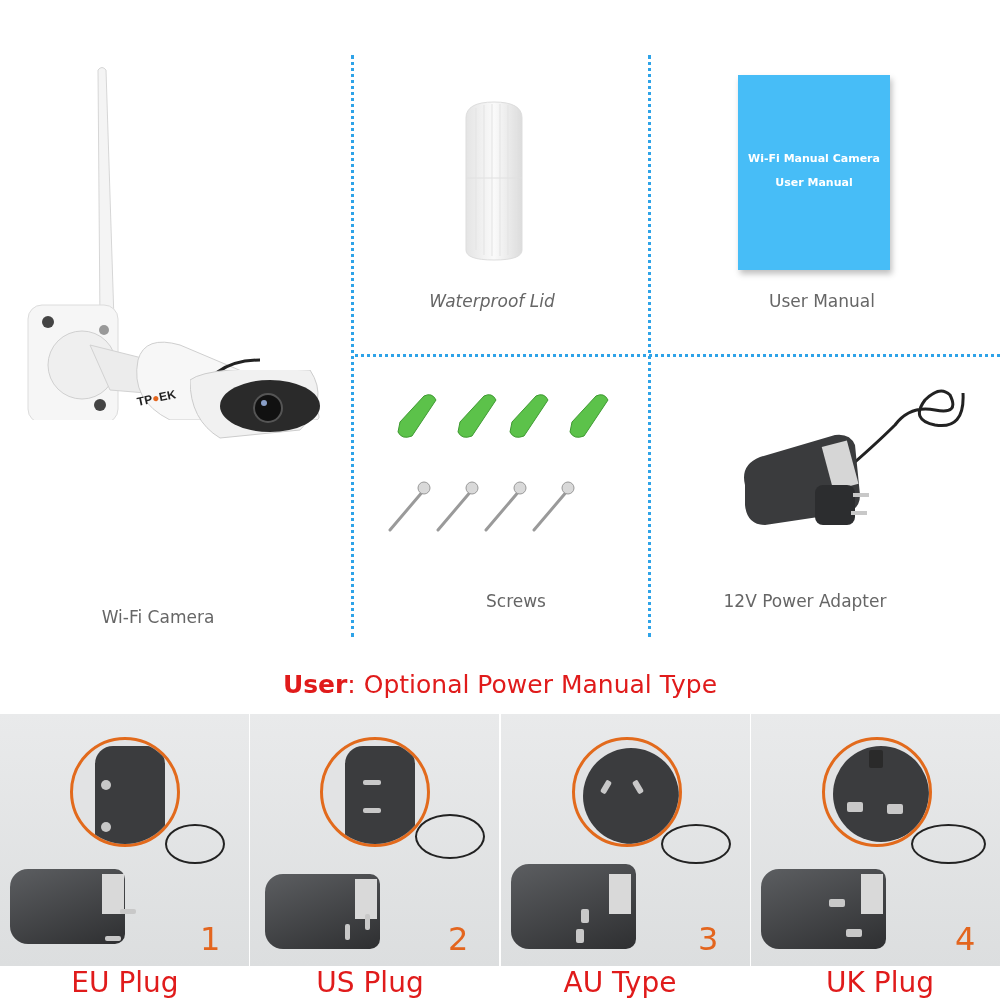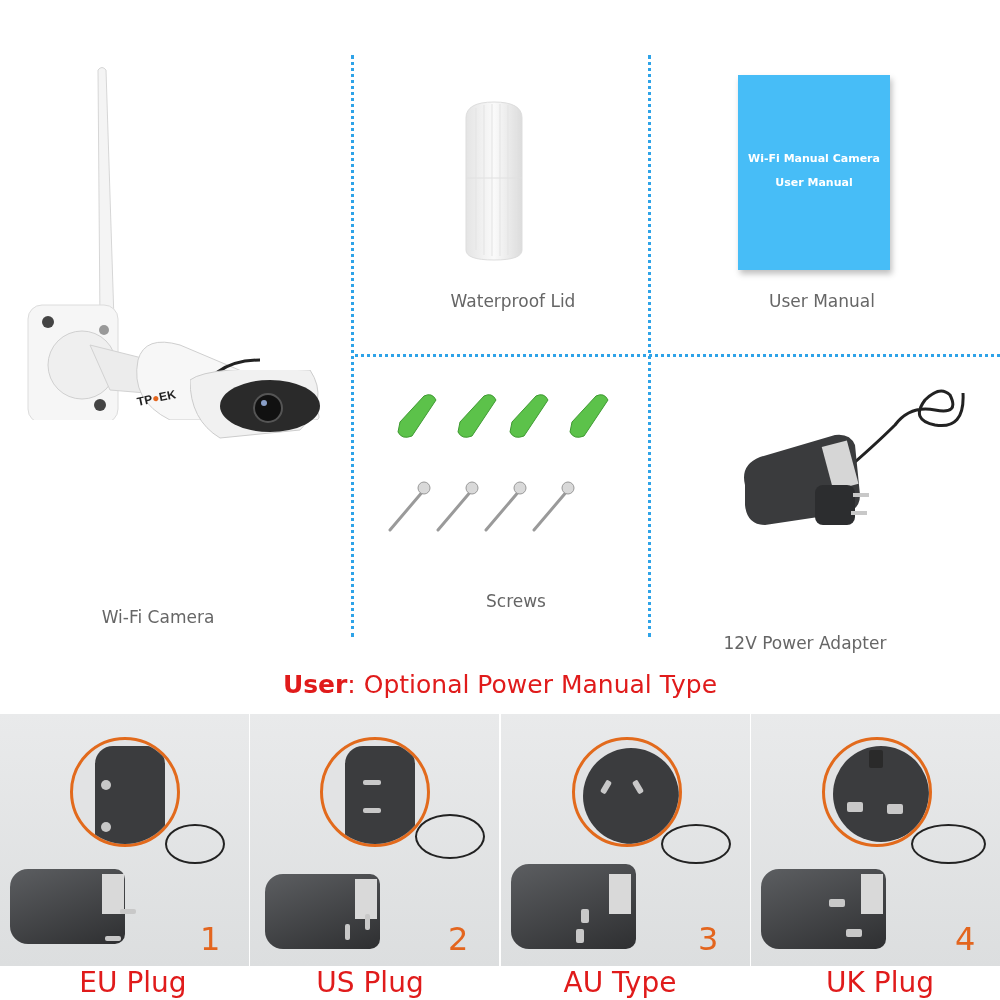--- a/index.html
+++ b/index.html
@@ -108,21 +108,21 @@
     <g stroke="#e3e3e3" stroke-width="1">
       <line x1="14" y1="8" x2="14" y2="150"></line>
         <line x1="22" y1="5" x2="22" y2="155"></line>
       <line x1="30" y1="4" x2="30" y2="156"></line>
         <line x1="38" y1="4" x2="38" y2="156"></line>
       <line x1="46" y1="5" x2="46" y2="155"></line>
         <line x1="54" y1="8" x2="54" y2="150"></line>
     </g>
   </svg>
 </div>
-<div class="caption" style="left:513px; top:291px;">Waterproof Lid</div>
+<div class="caption" style="left:492px; top:291px;font-style:italic;">Waterproof Lid</div>
 
 <div class="abs manual">
   <div class="t1">Wi-Fi Manual Camera</div>
   <div class="t2">User Manual</div>
 </div>
 <div class="caption" style="left:822px; top:291px;">User Manual</div>
 
 <div>
   <svg class="abs" style="left:380px; top:390px;" width="240" height="150" viewBox="0 0 240 150">
     <g fill="#5cc24a" stroke="#3f9a32" stroke-width="1">
@@ -150,40 +150,40 @@
 <div>
   <svg class="abs" style="left:735px; top:385px;" width="250" height="170" viewBox="0 0 250 170">
     <path d="M105 90 Q140 60 160 40 Q175 20 200 25 Q225 30 215 10 Q205 0 190 15 Q175 35 200 40 Q230 45 228 8" fill="none" stroke="#222" stroke-width="3"></path>
     <path d="M10 100 Q5 80 25 72 L100 50 Q115 48 120 60 L125 110 Q125 125 110 128 L30 140 Q12 140 10 120 Z" fill="#3a3b3d"></path>
     <rect x="92" y="58" width="26" height="45" fill="#d6d6d6" transform="rotate(-15 105 80)"></rect>
     <rect x="80" y="100" width="40" height="40" rx="8" fill="#2c2d2f"></rect>
     <rect x="118" y="108" width="16" height="4" fill="#c8c8c8"></rect>
     <rect x="116" y="126" width="16" height="4" fill="#c8c8c8"></rect>
   </svg>
 </div>
-<div class="caption" style="left:805px; top:591px;margin-top:42px;">12V Power Adapter</div>
+<div class="caption" style="left:805px; top:591px;">12V Power Adapter</div>
 
 <div class="note">
   <b>User</b><span>: Optional Power Manual Type</span>
 </div>
 
 <div class="panel" style="left:0px;">
   <div class="adapter-body" style="left:10px; top:155px; width:115px; height:75px;"></div>
   <div class="sticker" style="left:102px; top:160px; width:22px; height:40px;"></div>
   <div class="prong" style="left:120px; top:195px; width:16px; height:5px;"></div>
   <div class="prong" style="left:105px; top:222px; width:16px; height:5px;"></div>
   <div class="cord" style="left:165px; top:110px; width:60px; height:40px;"></div>
 </div>
 <div class="circle" style="left:70px;">
   <div class="face"></div>
   <div class="prong" style="left:28px; top:40px; width:10px; height:10px; border-radius:50%;"></div>
   <div class="prong" style="left:28px; top:82px; width:10px; height:10px; border-radius:50%;"></div>
 </div>
 <div class="plug-num" style="left:200px;">1</div>
-<div class="plug-label" style="left:8px;">EU Plug</div>
+<div class="plug-label" style="left:0px;">EU Plug</div>
 
 <div class="panel" style="left:250px;">
   <div class="adapter-body" style="left:15px; top:160px; width:115px; height:75px;"></div>
   <div class="sticker" style="left:105px; top:165px; width:22px; height:40px;"></div>
   <div class="prong" style="left:95px; top:210px; width:5px; height:16px;"></div>
   <div class="prong" style="left:115px; top:200px; width:5px; height:16px;"></div>
   <div class="cord" style="left:165px; top:100px; width:70px; height:45px;"></div>
 </div>
 <div class="circle" style="left:320px;">
   <div class="face"></div>

